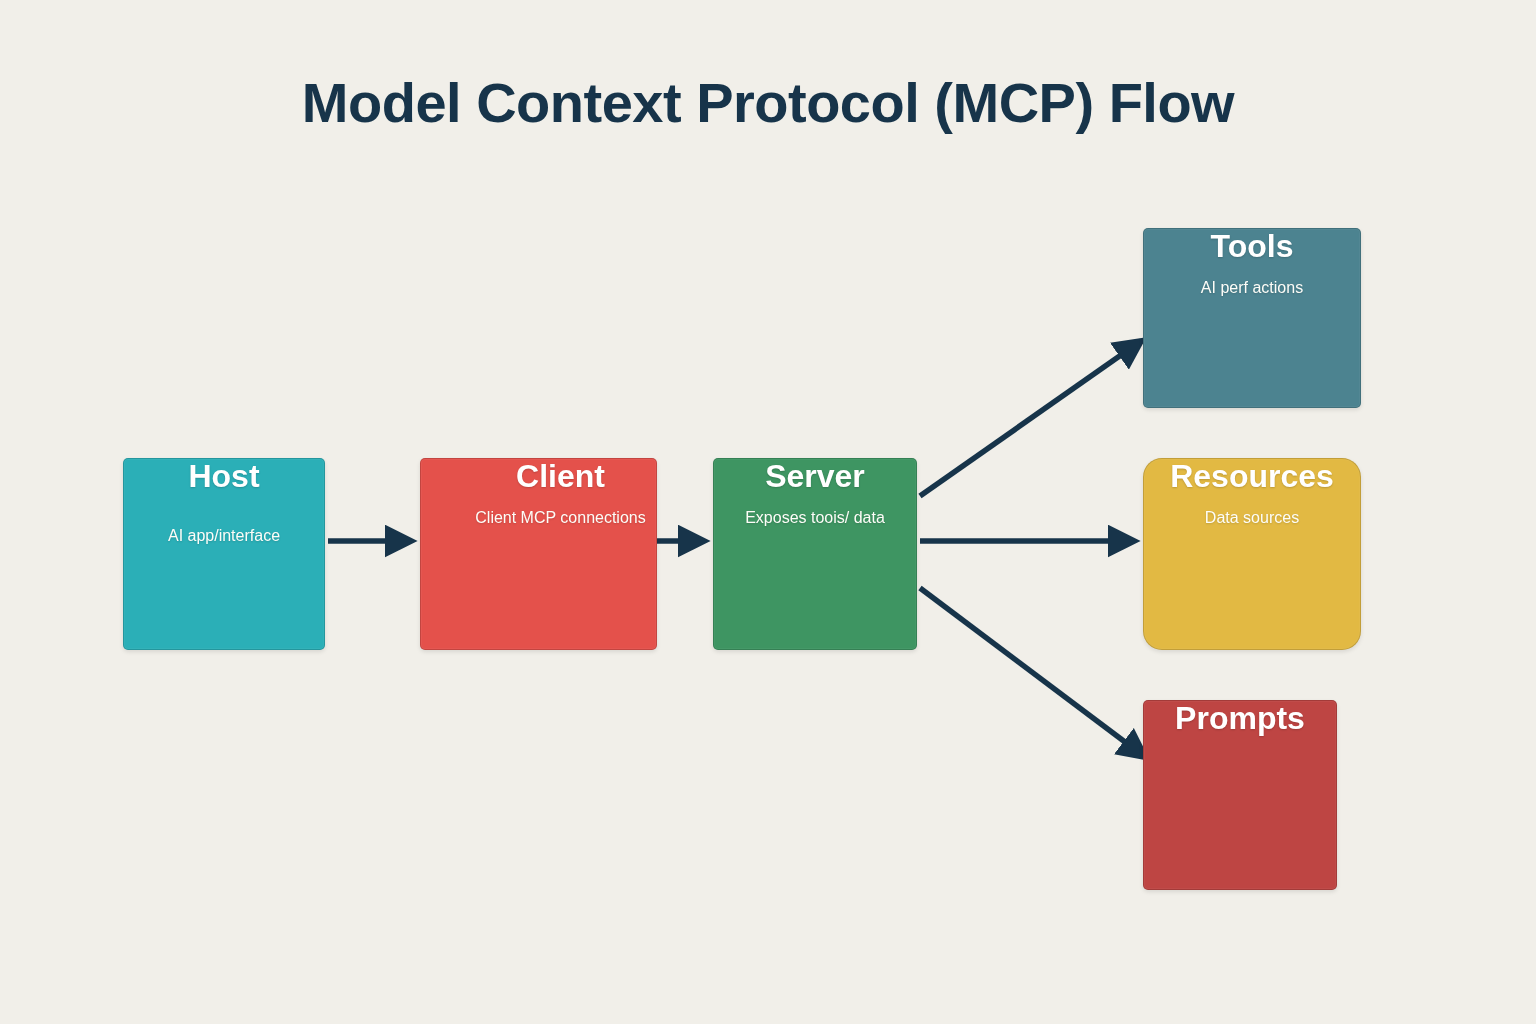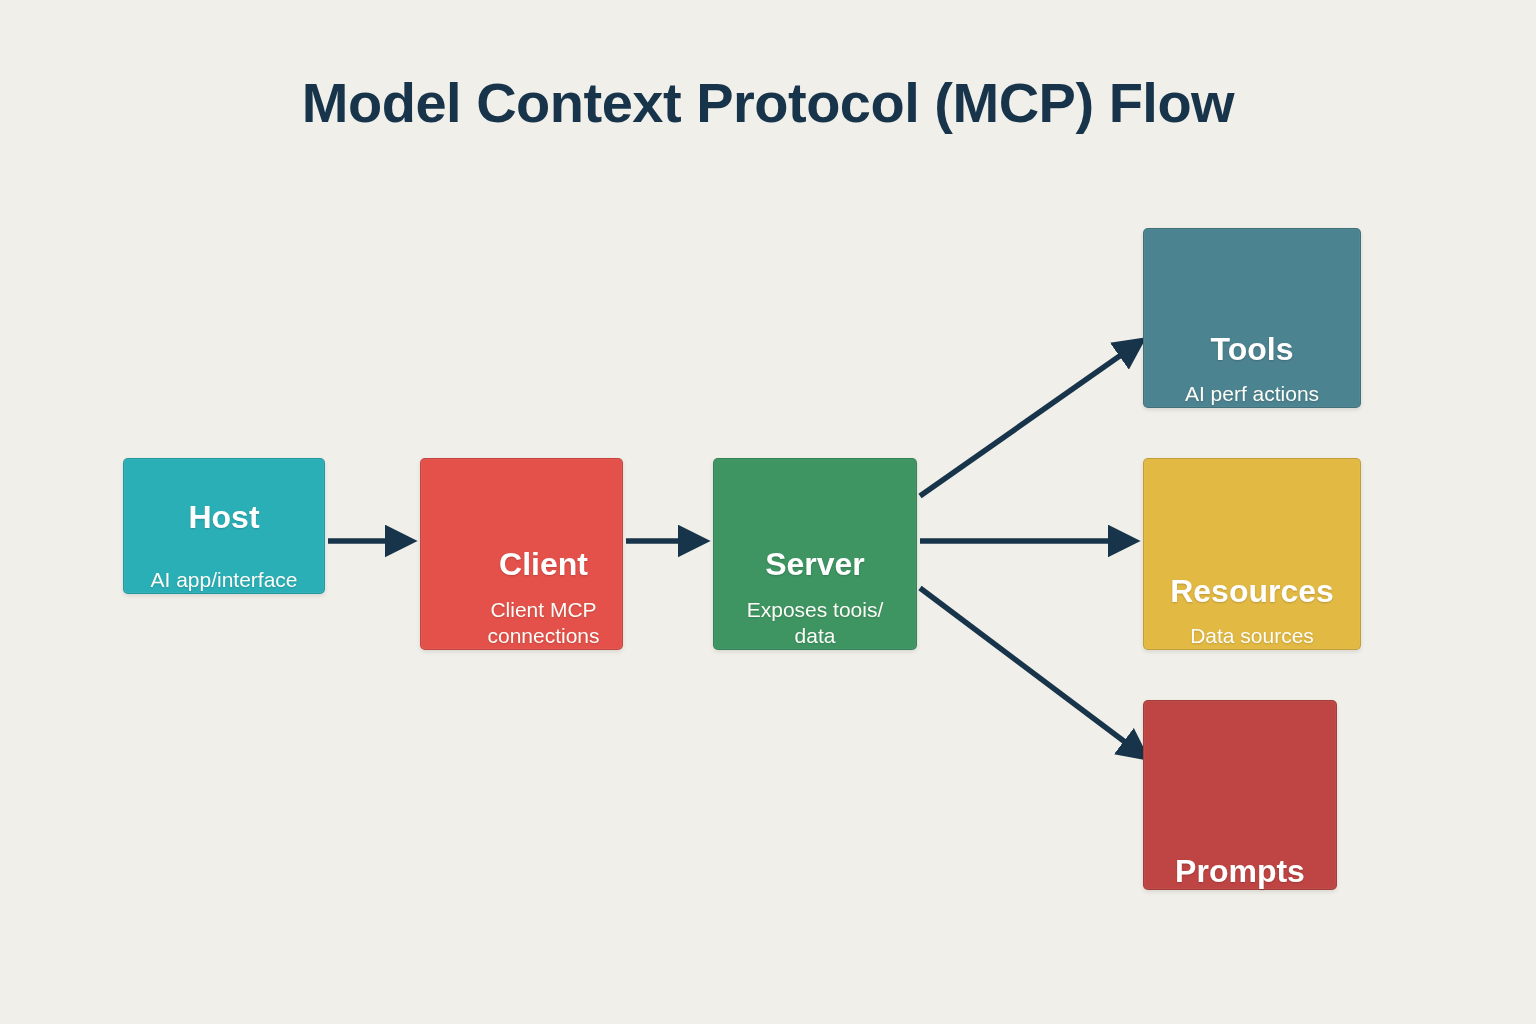--- a/index.html
+++ b/index.html
@@ -36,45 +36,45 @@
   }
   .arrows-layer line {
     stroke: currentColor;
     stroke-width: 5.5;
   }
   .node {
     position: absolute;
     display: flex;
     flex-direction: column;
     align-items: center;
-    justify-content: flex-end;
+    justify-content: flex-start;
     gap: 14px;
     border-radius: 5px;
     border: 1px solid rgba(0,0,0,0.14);
     box-shadow: 0 2px 4px rgba(0,0,0,0.10), inset 0 0 0 1px rgba(255,255,255,0.04);
     text-align: center;
     box-sizing: border-box;
   }
   .node-label {
     font-size: 32px;
     font-weight: 700;
     color: #ffffff;
     line-height: 1.1;
     text-shadow: 0 1px 2px rgba(0,0,0,0.18);
   }
   .node-sublabel {
-    font-size: 21px;
+    font-size: 16px;
     font-weight: 400;
     color: #fdfdf8;
     line-height: 1.25;
     max-width: 172px;
     text-shadow: 0 1px 2px rgba(0,0,0,0.15);
   }
-  #node-host      { left: 123px;  top: 458px; width: 202px; height: 136px; gap: 32px; }
-  #node-client    { left: 420px;  top: 458px; width: 203px; height: 192px; padding-left: 44px; }
+  #node-host      { left: 123px;  top: 458px; width: 202px; height: 192px; gap: 32px; }
+  #node-client    { left: 420px;  top: 458px; width: 237px; height: 192px; padding-left: 44px; }
   #node-server    { left: 713px;  top: 458px; width: 204px; height: 192px; }
   #node-tools     { left: 1143px; top: 228px; width: 218px; height: 180px; }
   #node-resources { left: 1143px; top: 458px; width: 218px; height: 192px; }
   #node-prompts   { left: 1143px; top: 700px; width: 194px; height: 190px; }
 </style>
 </head>
 <body>
 
 <div class="canvas">
 
@@ -106,21 +106,21 @@
   <div class="node" id="node-server" style="background-color: rgb(62, 149, 98);">
     <div class="node-label">Server</div>
     <div class="node-sublabel" style="max-width:168px;">Exposes toois/ data</div>
   </div>
 
   <div class="node" id="node-tools" style="background-color: rgb(76, 131, 144);">
     <div class="node-label">Tools</div>
     <div class="node-sublabel">AI perf actions</div>
   </div>
 
-  <div class="node" id="node-resources" style="background-color: rgb(226, 185, 67);">
+  <div class="node" id="node-resources" style="background-color: rgb(226, 185, 67); border-radius: 19px;">
     <div class="node-label">Resources</div>
     <div class="node-sublabel">Data sources</div>
   </div>
 
   <div class="node" id="node-prompts" style="background-color: rgb(190, 69, 67);">
     <div class="node-label">Prompts</div>
   </div>
 
 </div>
 

